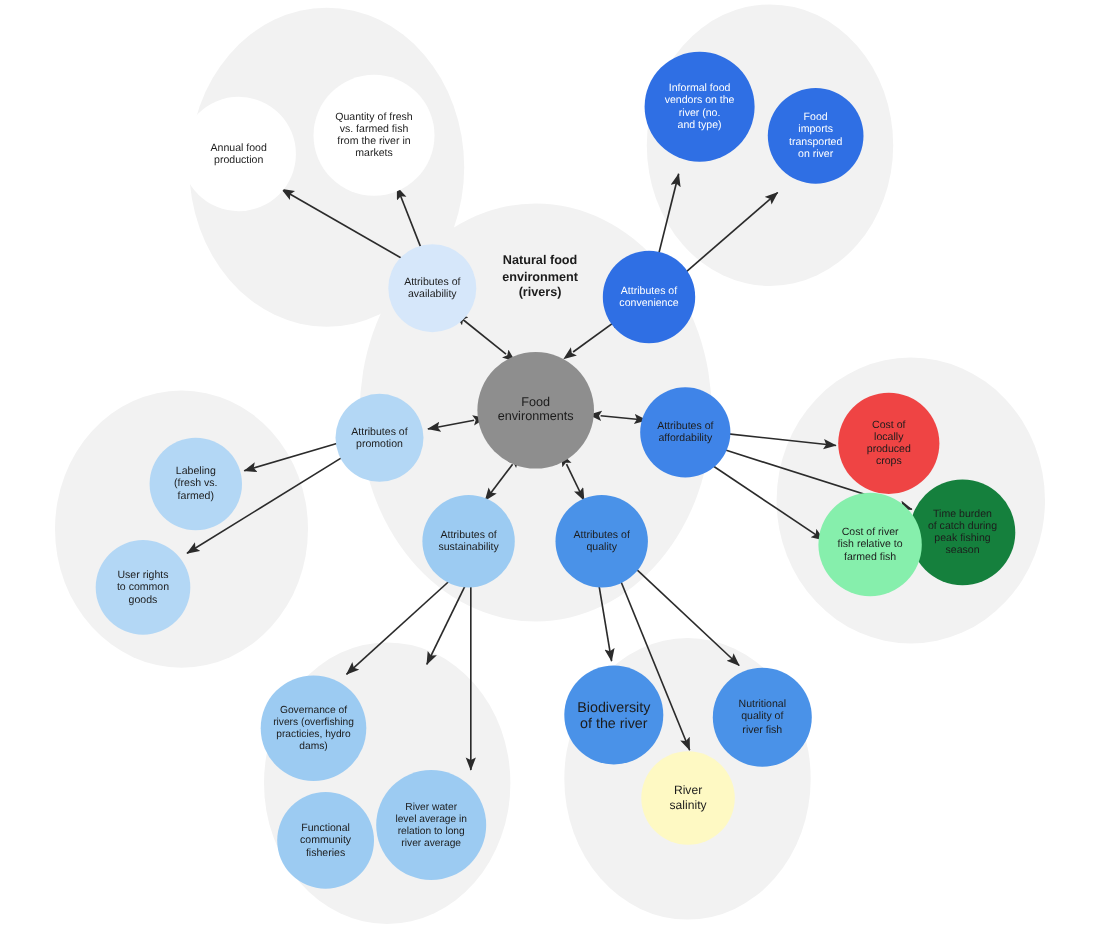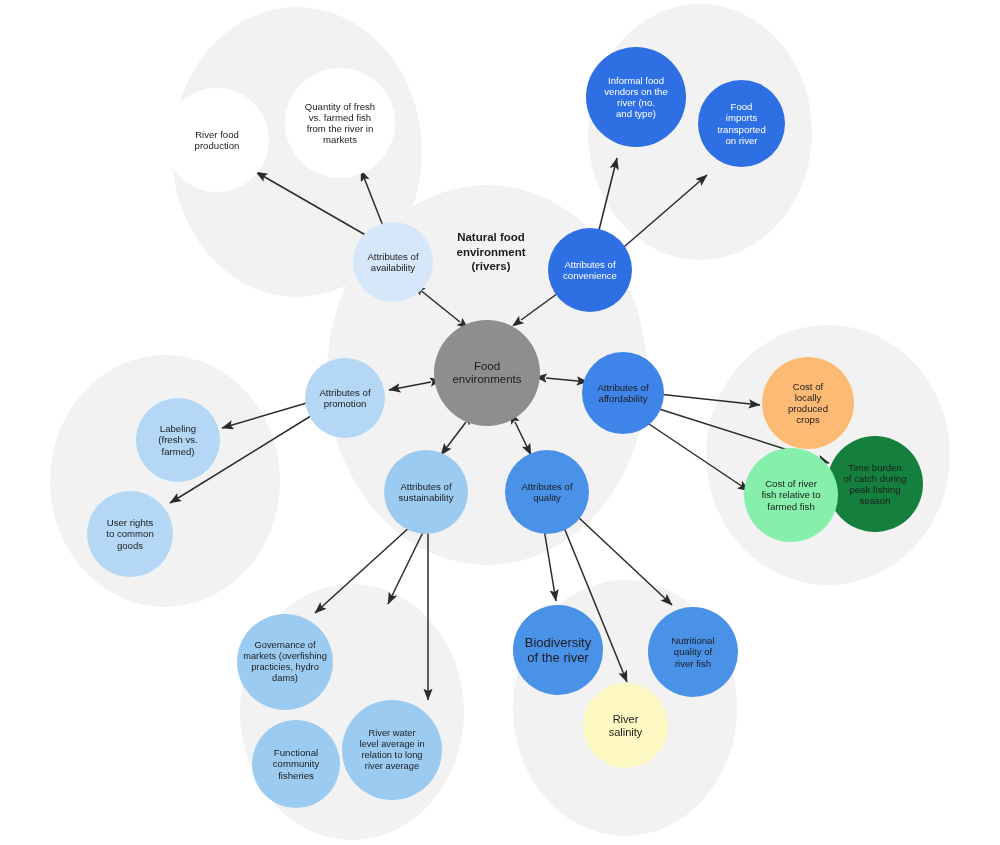--- a/index.html
+++ b/index.html
@@ -147,21 +147,21 @@
       <span style="white-space:pre-line;">Attributes of
 sustainability</span>
     </div>
 
     <div class="node" style="left:305px; top:358px; width:80px; height:80px; background:#b3d7f5; color:#1c1c1c; font-size:9.6px;">
       <span style="white-space:pre-line;">Attributes of
 promotion</span>
     </div>
 
     <div class="node" style="left:165px; top:88px; width:104px; height:104px; background:#ffffff; color:#1c1c1c; font-size:9.6px;">
-      <span style="white-space:pre-line;">River food
+      <span style="white-space:pre-line;">Annual food
 production</span>
     </div>
 
     <div class="node" style="left:285px; top:68px; width:110px; height:110px; background:#ffffff; color:#1c1c1c; font-size:9.6px;">
       <span style="white-space:pre-line;">Quantity of fresh
 vs. farmed fish
 from the river in
 markets</span>
     </div>
 
@@ -172,21 +172,21 @@
 and type)</span>
     </div>
 
     <div class="node" style="left:698px; top:80px; width:87px; height:87px; background:#2f6fe4; color:#ffffff; font-size:9.6px;">
       <span style="white-space:pre-line;">Food
 imports
 transported
 on river</span>
     </div>
 
-    <div class="node" style="left:762px; top:357px; width:92px; height:92px; background:#fdba74; color:#1c1c1c; font-size:9.6px;">
+    <div class="node" style="left:762px; top:357px; width:92px; height:92px; background:#ef4444; color:#1c1c1c; font-size:9.6px;">
       <span style="white-space:pre-line;">Cost of
 locally
 produced
 crops</span>
     </div>
 
     <div class="node" style="left:827px; top:436px; width:96px; height:96px; background:#15803d; color:#1c1c1c; font-size:9.6px;">
       <span style="white-space:pre-line;">Time burden
 of catch during
 peak fishing
@@ -210,21 +210,21 @@
     </div>
 
     <div class="node" style="left:648px; top:607px; width:90px; height:90px; background:#4a92e8; color:#1c1c1c; font-size:9.6px;">
       <span style="white-space:pre-line;">Nutritional
 quality of
 river fish</span>
     </div>
 
     <div class="node" style="left:237px; top:614px; width:96px; height:96px; background:#9ccbf2; color:#1c1c1c; font-size:9.3px;">
       <span style="white-space:pre-line;">Governance of
-markets (overfishing
+rivers (overfishing
 practicies, hydro
 dams)</span>
     </div>
 
 
     <div class="node" style="left:342px; top:700px; width:100px; height:100px; background:#9ccbf2; color:#1c1c1c; font-size:9.3px;">
       <span style="white-space:pre-line;">River water
 level average in
 relation to long
 river average</span>

